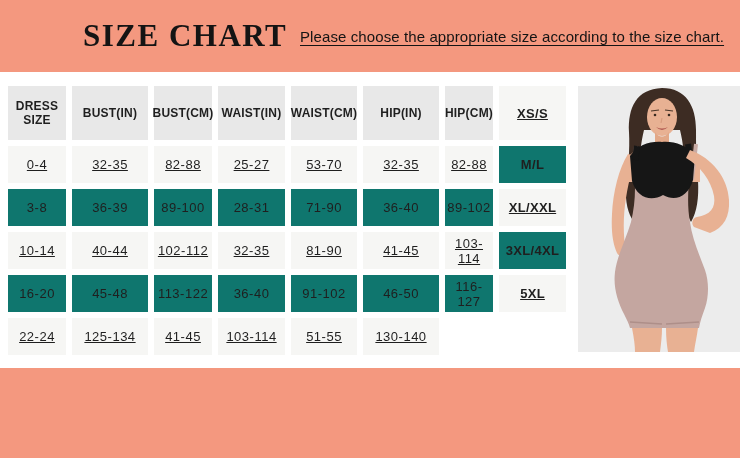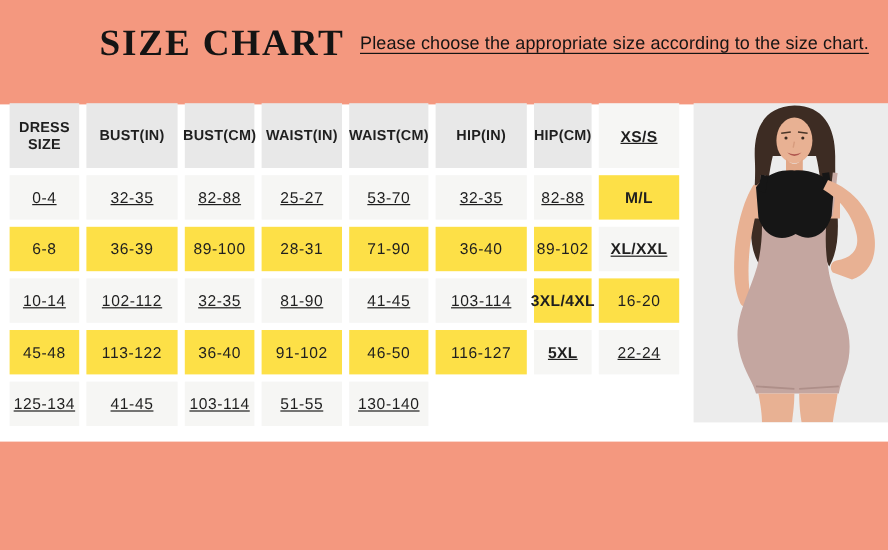--- a/index.html
+++ b/index.html
@@ -1,40 +1,40 @@
 <!DOCTYPE html>
 <html><head>
 <meta charset="utf-8">
 <style>
   html,body{margin:0;padding:0;}
   body{
     width:740px;height:458px;position:relative;overflow:hidden;
     background:#FFFFFF;font-family:"Liberation Sans",sans-serif;color:#1F1F1F;
   }
   
-  .top-band{position:absolute;left:0;top:0;width:740px;height:87px;background:#F4987F;}
+  .top-band{position:absolute;left:0;top:0;width:740px;height:72px;background:#F4987F;}
   .page-title{
     position:absolute;left:83px;top:20px;margin:0;
     font-family:"Liberation Serif",serif;font-weight:700;font-size:31px;
     letter-spacing:1.5px;color:#141414;line-height:1;
   }
   .page-subtitle{
     position:absolute;left:300px;top:28px;font-size:15px;color:#141414;
     text-decoration:underline;text-underline-offset:3px;letter-spacing:0.1px;
   }
   
   .size-table{
     position:absolute;left:8px;top:86px;width:558px;
     display:grid;grid-template-columns:58px 76px 58px 67px 66px 76px 48px 67px;
     grid-template-rows:54px repeat(5,37px);gap:6px;
   }
   .cell{display:flex;align-items:center;justify-content:center;text-align:center;}
   .cell.head{background:#E8E8E8;font-weight:700;font-size:12px;letter-spacing:0.2px;}
   .cell.lt{background:#F6F6F4;font-size:13px;letter-spacing:0.5px;text-decoration:underline;}
-  .cell.hl{background:#fde047;font-size:13px;letter-spacing:0.5px;}
+  .cell.hl{background:#0f766e;font-size:13px;letter-spacing:0.5px;}
   .cell.size{font-weight:700;font-size:13px;letter-spacing:0.3px;}
   
   .photo{position:absolute;left:578px;top:86px;width:162px;height:266px;background:#ECECEC;overflow:hidden;}
   .photo svg{display:block;}
   
   .bottom-band{position:absolute;left:0;top:368px;width:740px;height:90px;background:#F4987F;}
 </style>
 </head>
 <body>
 
@@ -53,29 +53,30 @@
     <div class="cell head">HIP(CM)</div>
     <div class="cell lt size">XS/S</div>
     <div class="cell lt">0-4</div>
     <div class="cell lt">32-35</div>
     <div class="cell lt">82-88</div>
     <div class="cell lt">25-27</div>
     <div class="cell lt">53-70</div>
     <div class="cell lt">32-35</div>
     <div class="cell lt">82-88</div>
     <div class="cell hl size">M/L</div>
-    <div class="cell hl">6-8</div>
+    <div class="cell hl">3-8</div>
     <div class="cell hl">36-39</div>
     <div class="cell hl">89-100</div>
     <div class="cell hl">28-31</div>
     <div class="cell hl">71-90</div>
     <div class="cell hl">36-40</div>
     <div class="cell hl">89-102</div>
     <div class="cell lt size">XL/XXL</div>
     <div class="cell lt">10-14</div>
+    <div class="cell lt">40-44</div>
     <div class="cell lt">102-112</div>
     <div class="cell lt">32-35</div>
     <div class="cell lt">81-90</div>
     <div class="cell lt">41-45</div>
     <div class="cell lt">103-114</div>
     <div class="cell hl size">3XL/4XL</div>
     <div class="cell hl">16-20</div>
     <div class="cell hl">45-48</div>
     <div class="cell hl">113-122</div>
     <div class="cell hl">36-40</div>

